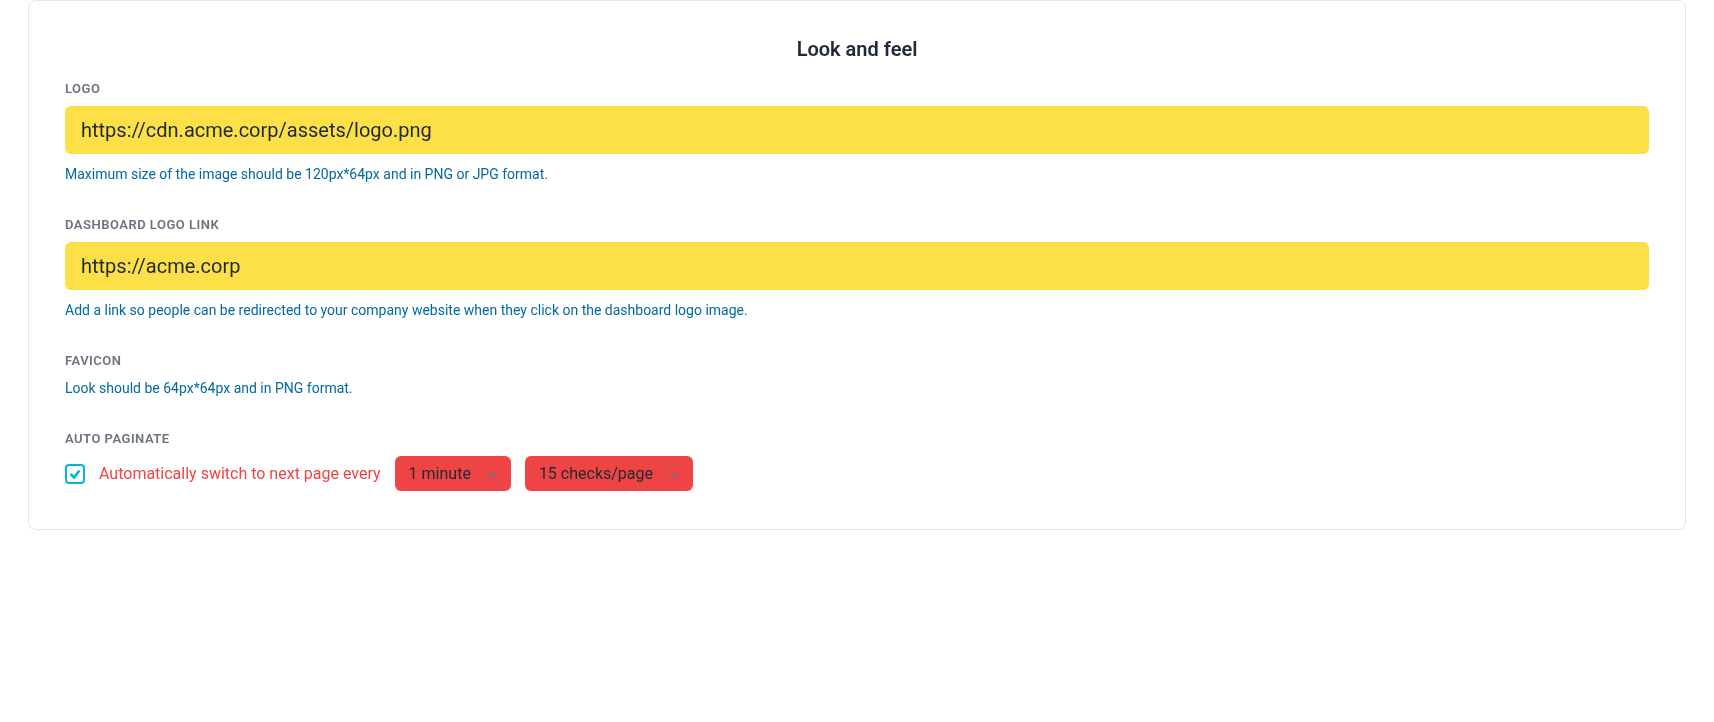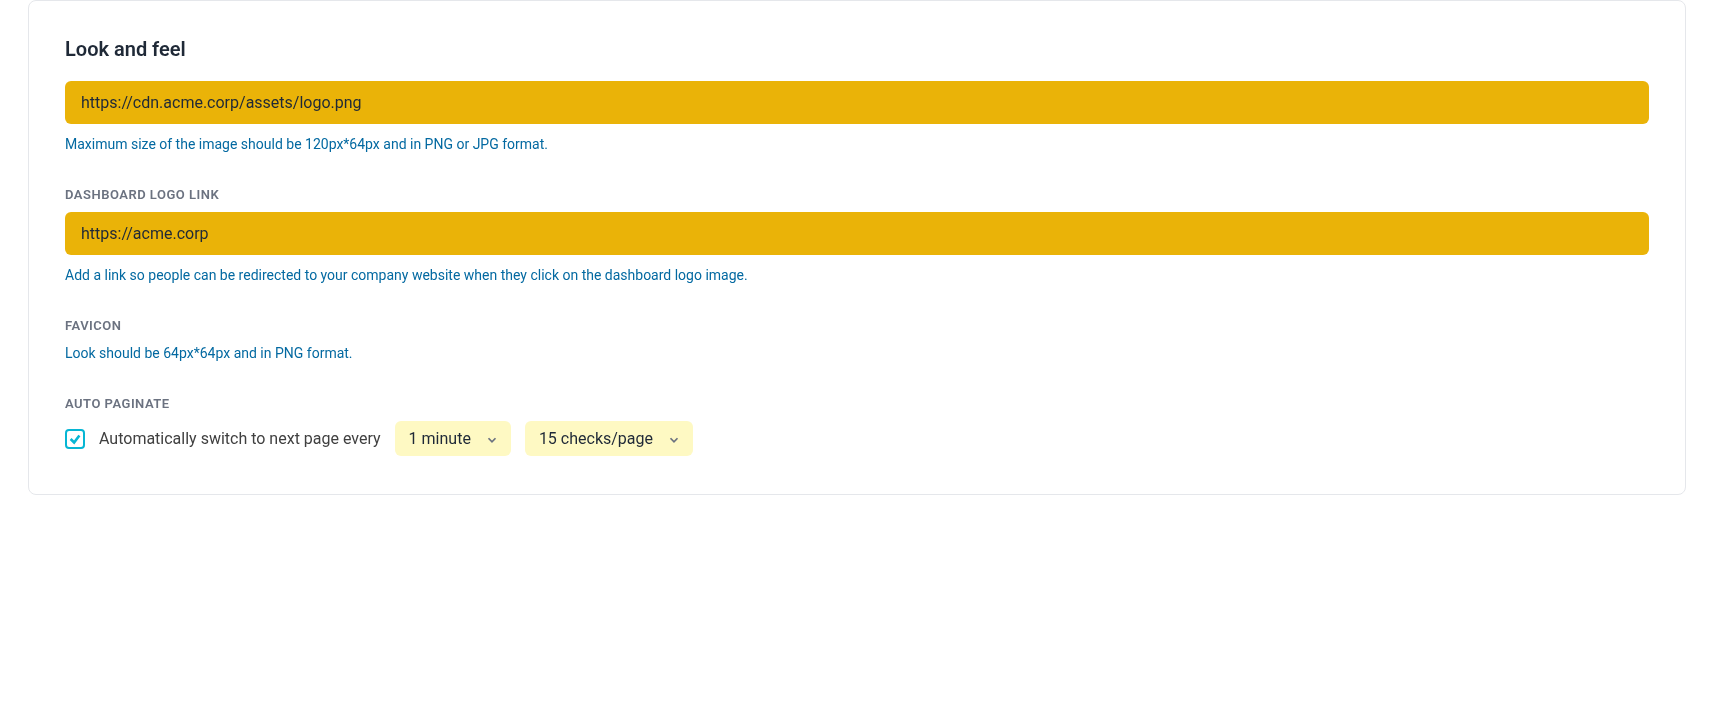--- a/index.html
+++ b/index.html
@@ -18,43 +18,44 @@
       border-radius: 8px;
       margin: 0 28px;
       padding: 36px 36px 28px 36px;
       background: #ffffff;
     }
     .section-title {
       font-size: 20px;
       font-weight: 600;
       color: #1f2937;
       margin-bottom: 20px;
+      text-align: center;
     }
     .field-group {
       margin-bottom: 32px;
     }
     .field-group:last-child {
       margin-bottom: 10px;
     }
     .field-label {
       font-size: 13px;
       font-weight: 600;
       letter-spacing: 0.5px;
       text-transform: uppercase;
       color: #6b7280;
       margin-bottom: 10px;
       display: block;
     }
     .text-input {
       width: 100%;
-      background: #eab308;
+      background: #fde047;
       border: none;
       border-radius: 6px;
       padding: 12px 16px;
-      font-size: 16px;
+      font-size: 20px;
       color: #1f2937;
       font-family: inherit;
       outline: none;
     }
     .help-text {
       font-size: 14px;
       color: #0369a1;
       margin-top: 10px;
       line-height: 1.5;
     }
@@ -77,24 +78,24 @@
     }
     .checkbox svg {
       width: 14px;
       height: 14px;
       stroke: #06b6d4;
       stroke-width: 3;
       fill: none;
     }
     .checkbox-label {
       font-size: 16px;
-      color: #404040;
+      color: #ef4444;
     }
     .select {
-      background: #fef9c3;
+      background: #ef4444;
       border: none;
       border-radius: 6px;
       padding: 8px 40px 8px 14px;
       font-size: 16px;
       color: #1f2937;
       font-family: inherit;
       cursor: pointer;
       position: relative;
       display: inline-flex;
       align-items: center;
@@ -121,20 +122,21 @@
       height: 14px;
     }
   </style>
 </head>
 <body>
 
 <div class="card">
   <h2 class="section-title">Look and feel</h2>
 
   <div class="field-group">
+    <label class="field-label">LOGO</label>
     <input type="text" class="text-input" value="https://cdn.acme.corp/assets/logo.png" style="">
     <p class="help-text">Maximum size of the image should be 120px*64px and in PNG or JPG format.</p>
   </div>
 
   <div class="field-group">
     <label class="field-label">DASHBOARD LOGO LINK</label>
     <input type="text" class="text-input" value="https://acme.corp" style="">
     <p class="help-text">Add a link so people can be redirected to your company website when they click on the dashboard logo image.</p>
   </div>
 

